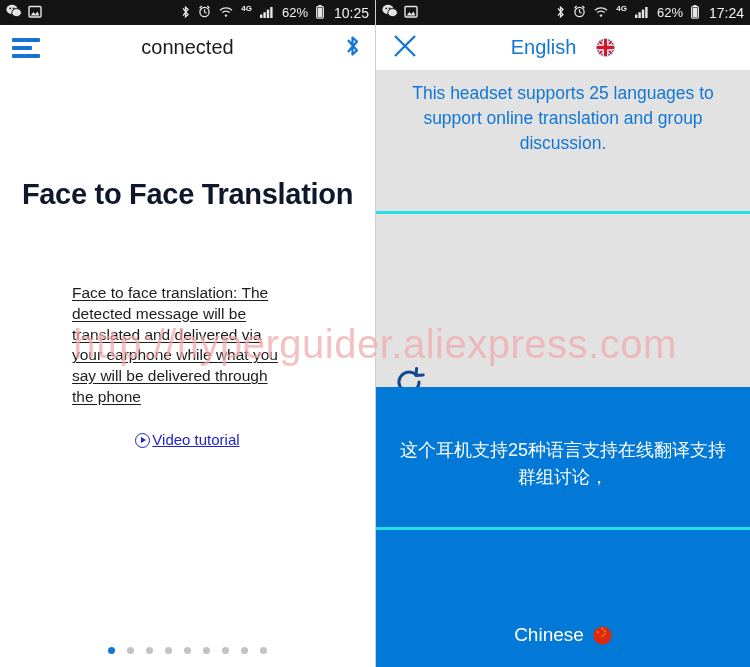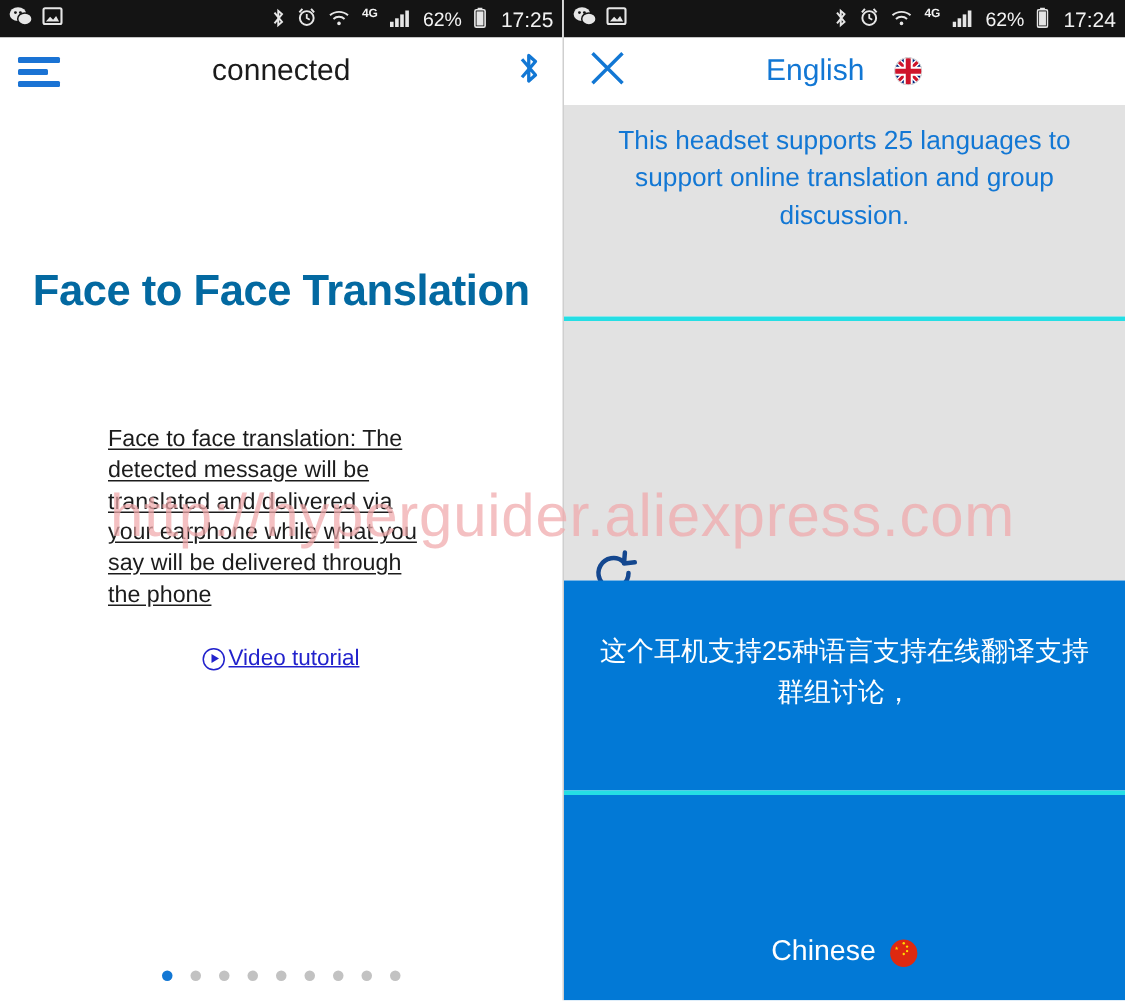--- a/index.html
+++ b/index.html
@@ -26,21 +26,21 @@
   .hamburger i{display:block;height:4px;background:#1a73d4;border-radius:1px;}
   .hamburger i:nth-child(1){width:28px;}
   .hamburger i:nth-child(2){width:20px;}
   .hamburger i:nth-child(3){width:28px;}
   .appbar-title{width:100%;text-align:center;font-size:20px;color:#1b1b1b;}
   .bt-icon{position:absolute;right:14px;top:50%;transform:translateY(-50%);}
 
   
   .left-body{position:relative;height:597px;background:#fff;}
   .big-title{position:absolute;top:106px;left:0;right:0;text-align:center;
-             font-size:29px;font-weight:bold;color:#0369a1;line-height:1.25;letter-spacing:-.3px;}
+             font-size:29px;font-weight:bold;color:#0f172a;line-height:1.25;letter-spacing:-.3px;}
   .desc{position:absolute;top:213px;left:72px;width:218px;font-size:15.5px;line-height:1.34;
         color:#1c1c1c;text-decoration:underline;text-underline-offset:2px;}
   .video-link{position:absolute;top:358px;left:0;right:0;text-align:center;}
   .video-link a{color:#2222cc;font-size:15px;text-decoration:underline;display:inline-flex;
                 align-items:center;gap:2px;}
   .play-ico{width:13px;height:13px;border:1.5px solid #2222cc;border-radius:50%;
             display:inline-flex;align-items:center;justify-content:center;position:relative;top:1px;
             text-decoration:none;}
   .play-ico::after{content:"";border-left:5px solid #2222cc;border-top:3.5px solid transparent;
                    border-bottom:3.5px solid transparent;margin-left:2px;}
@@ -66,21 +66,21 @@
   
   .right-body{height:597px;position:relative;}
   .panel-gray{background:#e2e2e2;}
   .p1{position:absolute;top:0;left:0;right:0;height:141px;}
   .p1 .en-text{padding:11px 20px 0;text-align:center;color:#1277d4;font-size:17.5px;
                line-height:1.44;}
   .divider{position:absolute;left:0;right:0;height:3px;background:#25dee4;}
   .p2{position:absolute;top:144px;left:0;right:0;height:173px;}
   .refresh{position:absolute;left:16px;top:295px;}
   .p3{position:absolute;top:317px;left:0;right:0;height:140px;background:#0279d6;}
-  .p3 .cn-text{padding:34px 22px 0;text-align:center;color:#fff;font-size:18px;line-height:1.5;}
+  .p3 .cn-text{padding:50px 22px 0;text-align:center;color:#fff;font-size:18px;line-height:1.5;}
   .p4{position:absolute;top:460px;left:0;right:0;bottom:0;background:#0279d6;padding-left:16px;}
   .lang-foot{position:absolute;bottom:21px;left:0;right:0;text-align:center;color:#fff;
              font-size:19px;display:flex;align-items:center;justify-content:center;gap:9px;}
 </style>
 </head>
 <body>
 
 <div class="screens">
 
   <div class="screen left">
@@ -132,21 +132,21 @@
             </svg>
         </span>
         <span class="sb-batt">62%</span>
         <span class="sb-ico">
           <svg width="8" height="14" viewBox="0 0 8 14">
               <rect x="2.4" y="0" width="3.2" height="1.5" fill="#e6e6e6"></rect>
               <rect x="0.6" y="1.5" width="6.8" height="11.6" rx="1" fill="none" stroke="#e6e6e6" stroke-width="1.1"></rect>
               <rect x="1.7" y="2.6" width="4.6" height="9.4" fill="#e6e6e6"></rect>
             </svg>
         </span>
-        <span class="sb-time">17:25</span>
+        <span class="sb-time">10:25</span>
       </div>
     </div>
 
     <div class="appbar">
       <div class="hamburger">
           <i></i>
           <i></i>
           <i></i>
         </div>
       <div class="appbar-title">connected</div>

